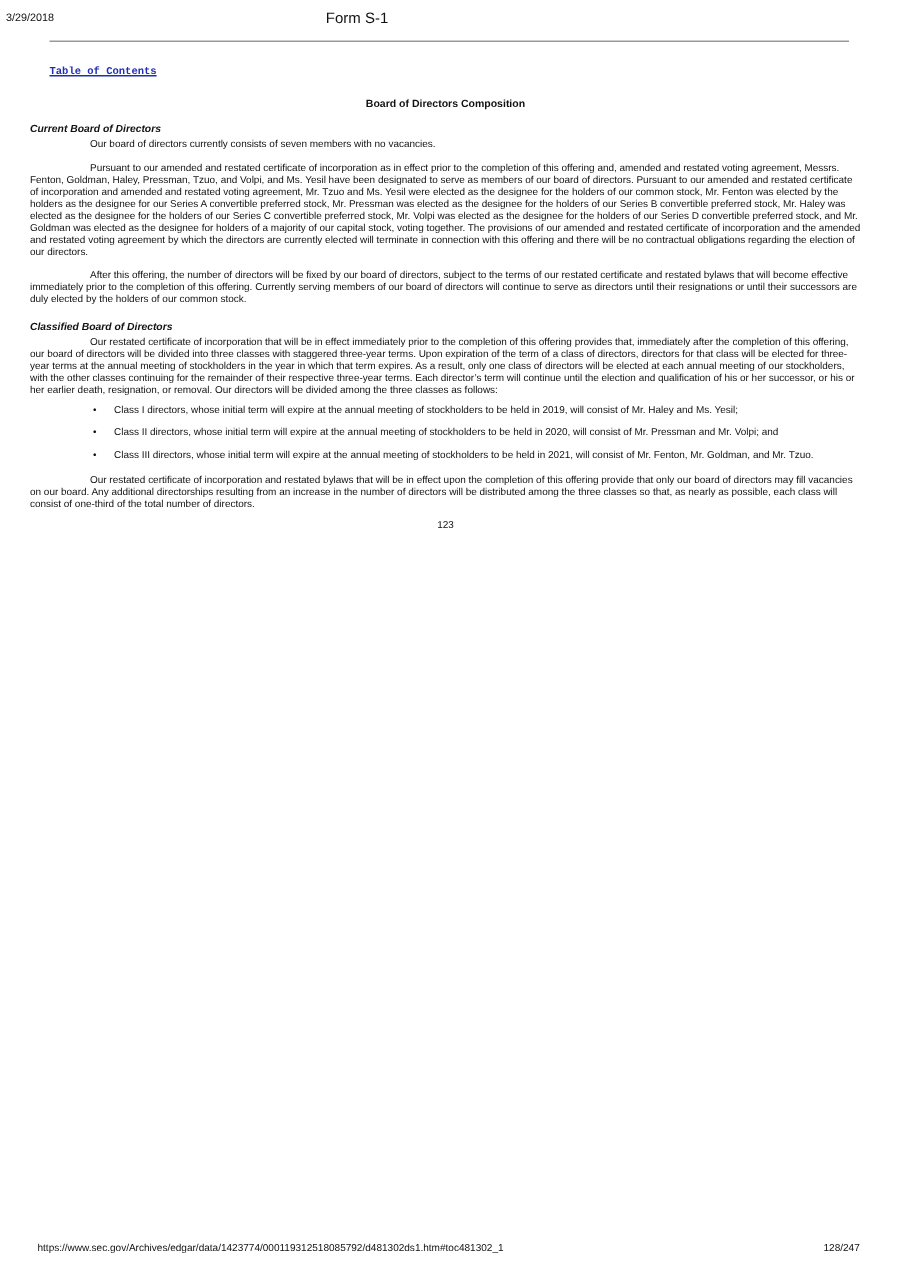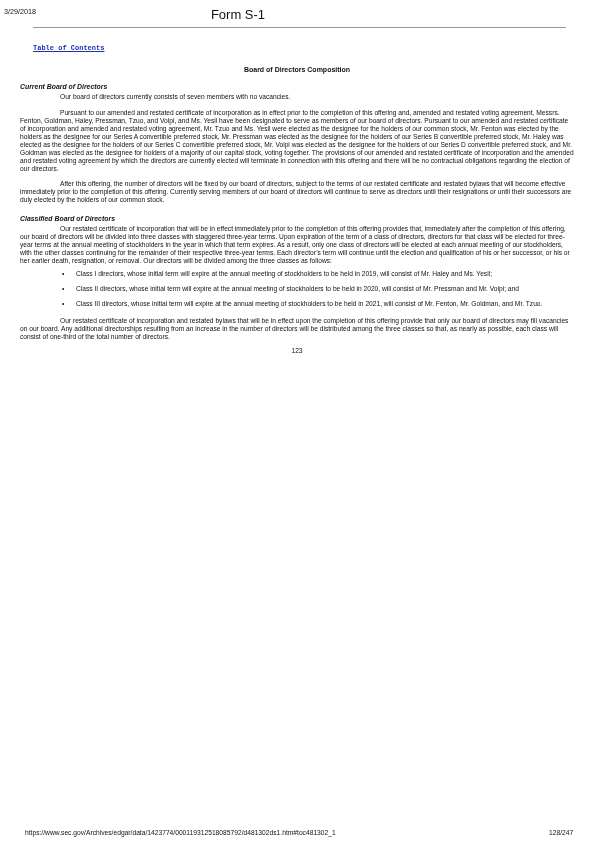--- a/index.html
+++ b/index.html
@@ -1,19 +1,19 @@
 <!DOCTYPE html>
 <html><head>
   <meta charset="utf-8">
   <style>
     html, body { margin: 0; padding: 0; background: #ffffff; }
     body { width: 600px; height: 848px; position: relative; overflow: hidden;
            font-family: "Liberation Sans", sans-serif; color: #111; }
     .hdr-date { position: absolute; left: 4px; top: 7px; font-size: 7.2px; }
-    .hdr-title { position: absolute; left: 0; width: 476px; top: 7px; text-align: center; font-size: 13px; }
+    .hdr-title { position: absolute; left: 0; width: 476px; top: 7px; text-align: center; font-size: 10px; }
     .rule { position: absolute; left: 33px; width: 533px; top: 27px; height: 0; border-top: 1px solid #9a9a9a; }
     .toc { position: absolute; left: 33px; top: 44px; font-family: Liberation Mono, monospace; font-weight: bold;
            font-size: 7px; color: #1f2fb5; text-decoration: underline; cursor: pointer; }
     .content { position: absolute; left: 20px; width: 554px; top: 66px; font-size: 6.65px; line-height: 7.95px; }
     .center-head { text-align: center; font-weight: bold; margin: 0 0 9px 0; font-size: 7px; }
     .sub-head { font-weight: bold; font-style: italic; margin: 0 0 2px 0; font-size: 6.9px; }
     p { margin: 0 0 8px 0; text-indent: 40px; }
     ul { margin: 0; padding: 0 0 0 42px; list-style: none; }
     li { position: relative; padding-left: 14px; margin: 0 0 7px 0; width: 490px; }
     li::before { content: "•"; position: absolute; left: 0; top: 0; }

